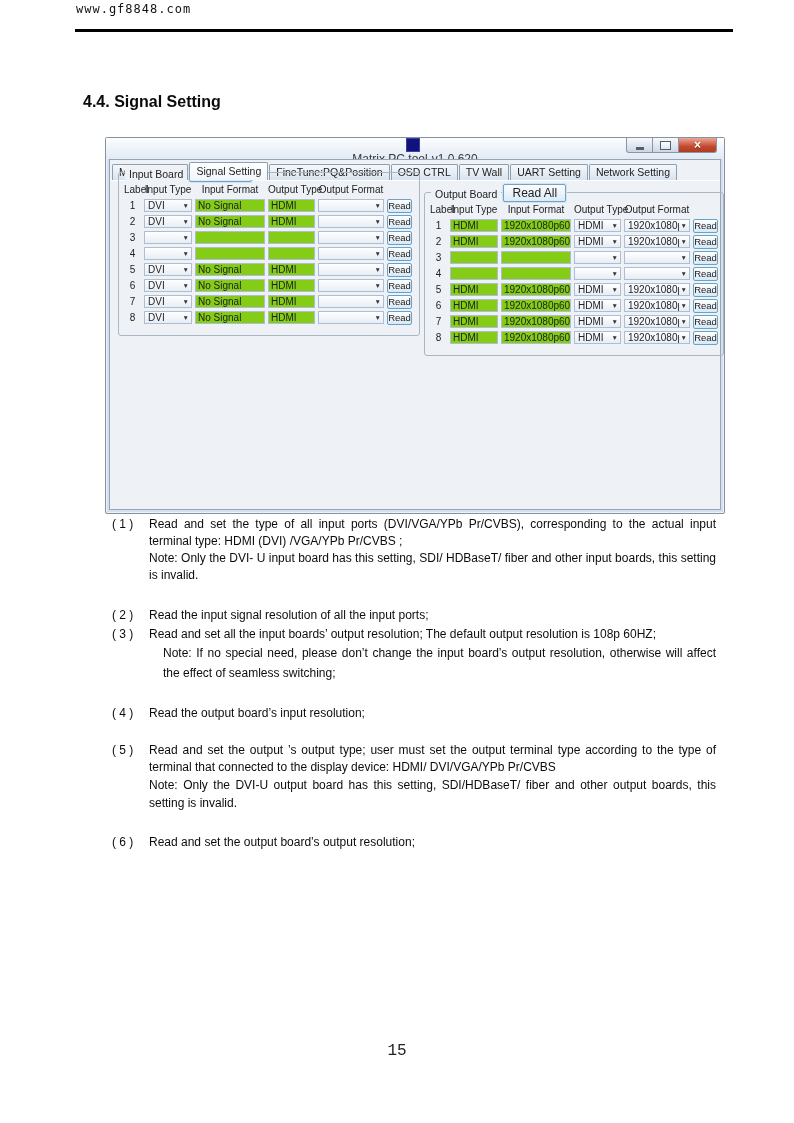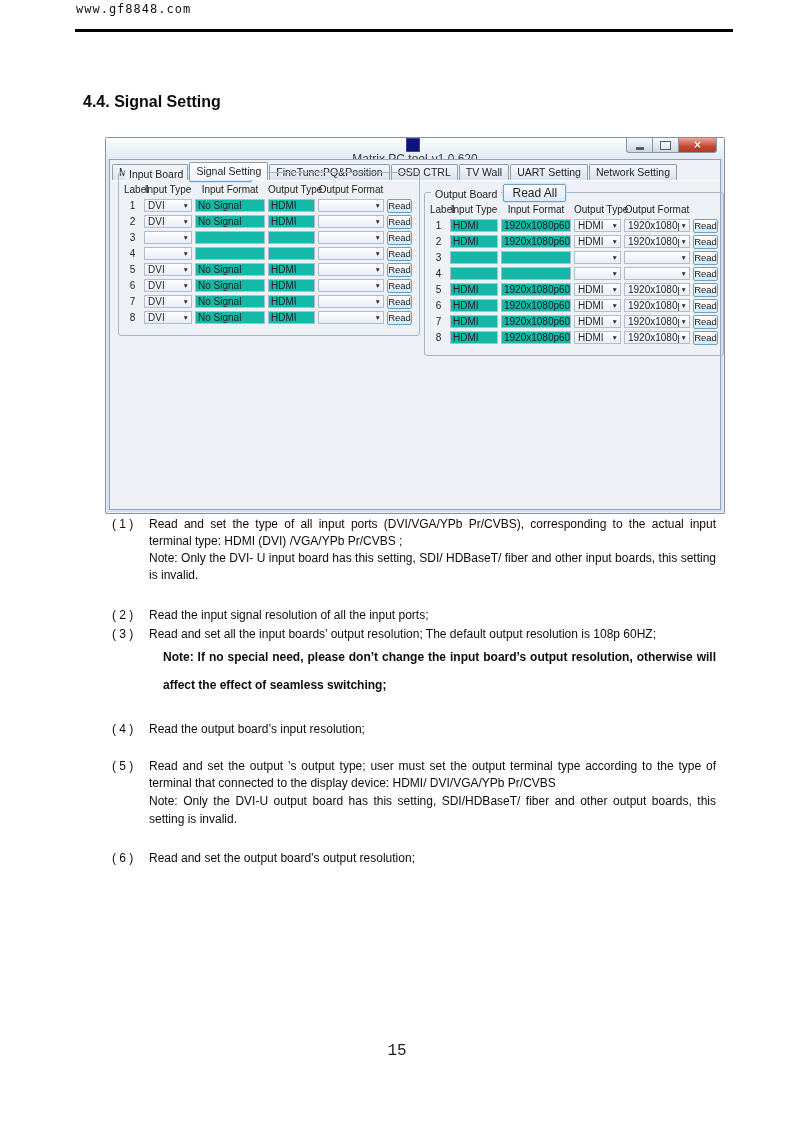--- a/index.html
+++ b/index.html
@@ -39,38 +39,38 @@
   .gb-legend-text{background:#eef1f6;padding:0 4px;line-height:16px;}
   .read-all{font-size:12px;padding:1px 8px;background:linear-gradient(#fbfdfe,#ddeaf5);border:1px solid #6fa3c8;border-radius:2px;color:#222;margin-left:2px;cursor:default;box-shadow:0 0 0 1px #cfe3f2;}
 
   .tbl{position:absolute;left:5px;right:2px;top:11px;}
   .thead{display:flex;font-size:10px;color:#222;margin-bottom:4px;}
   .hc{white-space:nowrap;text-align:center;}
   .grid-row{display:flex;align-items:center;margin-bottom:3px;height:13px;}
   .cell{margin-right:3px;box-sizing:border-box;flex:none;}
   .c-label{width:17px;text-align:center;font-size:10px;color:#222;}
   .c1{width:48px;}.c2{width:70px;}.c3{width:47px;}.c4{width:66px;}
-  .textbox{background:#14b8a6;border:1px solid #aebed2;height:13px;font-size:10px;color:#222;padding:0 2px;display:flex;align-items:center;overflow:hidden;white-space:nowrap;}
+  .textbox{background:#84cc16;border:1px solid #aebed2;height:13px;font-size:10px;color:#222;padding:0 2px;display:flex;align-items:center;overflow:hidden;white-space:nowrap;}
   .dropdown{background:linear-gradient(#ffffff,#e7edf5);border:1px solid #aebed2;height:13px;font-size:10px;color:#222;padding:0 2px 0 3px;display:flex;align-items:center;overflow:hidden;white-space:nowrap;cursor:default;}
   .dd-text{overflow:hidden;white-space:nowrap;flex:1;}
   .dd-arrow{font-size:6.5px;color:#333;margin-left:2px;flex:none;}
   .read-btn{width:25px;height:14px;font-size:9.5px;border:1px solid #68a2c8;border-radius:2px;background:linear-gradient(#fefefe,#d8e8f4);color:#222;padding:0;flex:none;cursor:default;font-family:"Liberation Sans", sans-serif;}
 
   
   .notes{position:absolute;left:112px;top:516px;width:604px;font-size:12px;color:#0c0c0c;}
   .note{display:flex;}
   .note:nth-child(1){margin-bottom:23px;}
   .note:nth-child(2){margin-bottom:2px;}
   .note:nth-child(3){margin-bottom:22px;}
   .note:nth-child(4){margin-bottom:20px;}
   .note:nth-child(5){margin-bottom:22px;}
   .note-num{width:37px;flex:none;line-height:17px;}
   .note-body{flex:1;text-align:justify;line-height:17px;}
   .note-para.bold{font-weight:normal;line-height:18px;}
-  .note-para.bold-indent{font-weight:bold;padding-left:14px;line-height:28px;}
+  .note-para.bold-indent{font-weight:normal;padding-left:14px;line-height:20px;}
 </style>
 </head>
 <body>
 
 <div class="header-url">www.gf8848.com</div>
 <div class="top-rule"></div>
 <div class="section-title">4.4. Signal Setting</div>
 
 <div class="app-window">
   <div class="titlebar">

